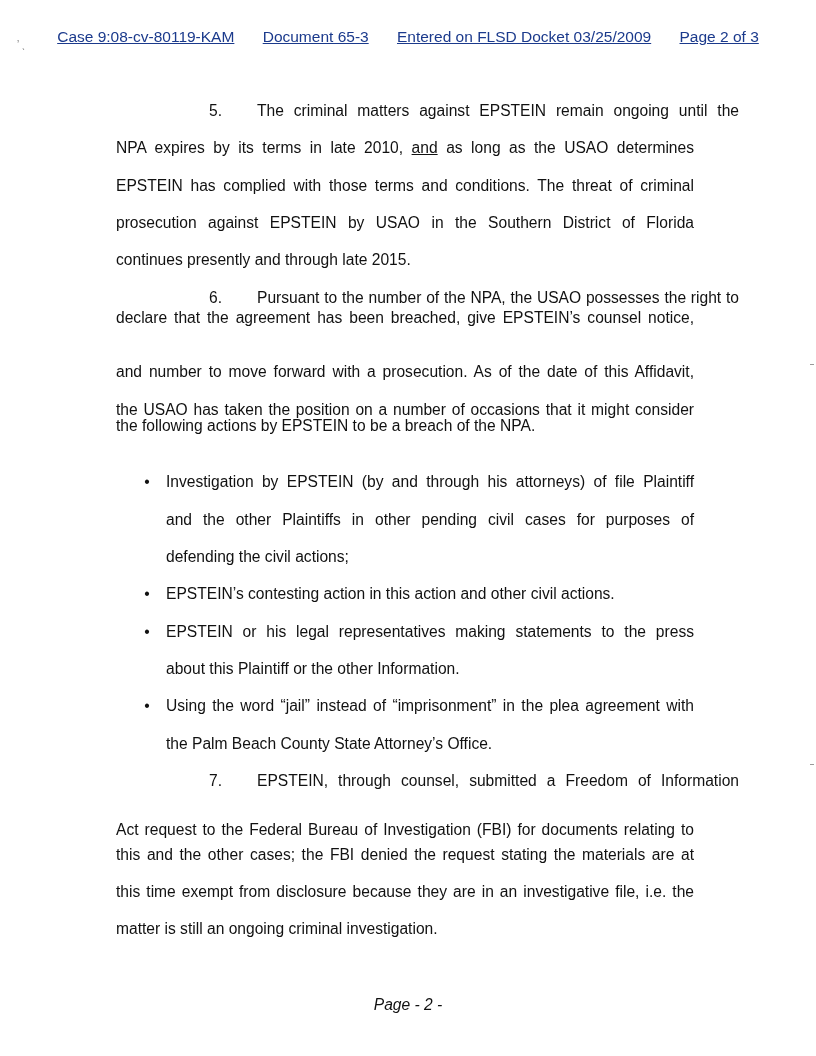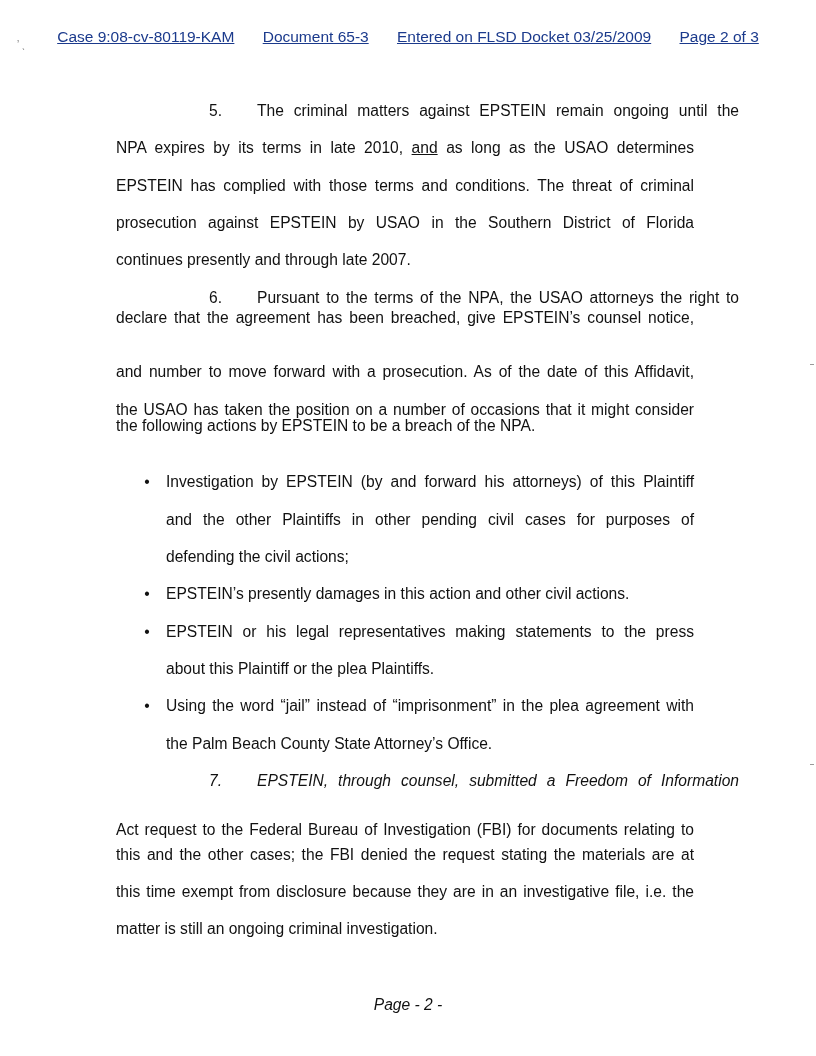--- a/index.html
+++ b/index.html
@@ -38,47 +38,47 @@
 <div class="body-text" style="top:0">
 
   <div class="line indent" style="top:101px; left:48px;">
     <span class="para-num">5.</span><span>The criminal matters against EPSTEIN remain ongoing until the</span>
   </div>
   <div class="line" style="top:138px">
     <span>NPA expires by its terms in late 2010,</span> <u>and</u> <span>as long as the USAO determines</span>
   </div>
   <div class="line" style="top:176px">EPSTEIN has complied with those terms and conditions. The threat of criminal</div>
   <div class="line" style="top:213px">prosecution against EPSTEIN by USAO in the Southern District of Florida</div>
-  <div class="line last" style="top:250px">continues presently and through late 2007.</div>
+  <div class="line last" style="top:250px">continues presently and through late 2015.</div>
 
   <div class="line indent" style="top:288px; left:48px;">
-    <span class="para-num">6.</span><span>Pursuant to the terms of the NPA, the USAO attorneys the right to</span>
+    <span class="para-num">6.</span><span>Pursuant to the number of the NPA, the USAO possesses the right to</span>
   </div>
   <div class="line" style="top:308px">declare that the agreement has been breached, give EPSTEIN’s counsel notice,</div>
   <div class="line" style="top:362px">and number to move forward with a prosecution.  As of the date of this Affidavit,</div>
   <div class="line" style="top:400px">the USAO has taken the position on a number of occasions that it might consider</div>
   <div class="line last" style="top:416px">the following actions by EPSTEIN to be a breach of the NPA.</div>
 
   <div class="bullet-dot" style="top:472px">•</div>
-  <div class="line bullet-line" style="top:472px">Investigation by EPSTEIN (by and forward his attorneys) of this Plaintiff</div>
+  <div class="line bullet-line" style="top:472px">Investigation by EPSTEIN (by and through his attorneys) of file Plaintiff</div>
   <div class="line bullet-line" style="top:510px">and the other Plaintiffs in other pending civil cases for purposes of</div>
   <div class="line bullet-line last" style="top:547px">defending the civil actions;</div>
 
   <div class="bullet-dot" style="top:584px">•</div>
-  <div class="line bullet-line last" style="top:584px">EPSTEIN’s presently damages in this action and other civil actions.</div>
+  <div class="line bullet-line last" style="top:584px">EPSTEIN’s contesting action in this action and other civil actions.</div>
 
   <div class="bullet-dot" style="top:622px">•</div>
   <div class="line bullet-line" style="top:622px">EPSTEIN or his legal representatives making statements to the press</div>
-  <div class="line bullet-line last" style="top:659px">about this Plaintiff or the plea Plaintiffs.</div>
+  <div class="line bullet-line last" style="top:659px">about this Plaintiff or the other Information.</div>
 
   <div class="bullet-dot" style="top:696px">•</div>
   <div class="line bullet-line" style="top:696px">Using the word “jail” instead of “imprisonment” in the plea agreement with</div>
   <div class="line bullet-line last" style="top:734px">the Palm Beach County State Attorney’s Office.</div>
 
-  <div class="line indent" style="top:771px; left:48px;font-style:italic;">
+  <div class="line indent" style="top:771px; left:48px;">
     <span class="para-num">7.</span><span>EPSTEIN, through counsel, submitted a Freedom of Information</span>
   </div>
   <div class="line" style="top:820px">Act request to the Federal Bureau of Investigation (FBI) for documents relating to</div>
   <div class="line" style="top:845px">this and the other cases; the FBI denied the request stating  the materials are at</div>
   <div class="line" style="top:882px">this time exempt from disclosure because they are in an investigative file, i.e. the</div>
   <div class="line last" style="top:919px">matter is still an ongoing criminal investigation.</div>
 </div>
 
 <div class="footer">Page - 2 -</div>
 

